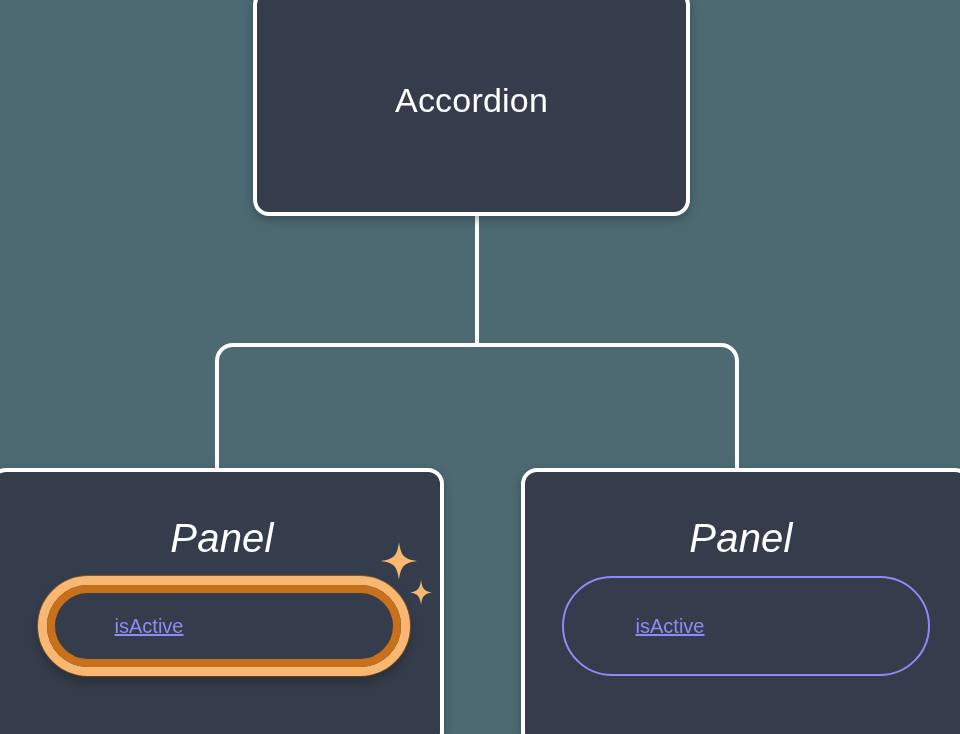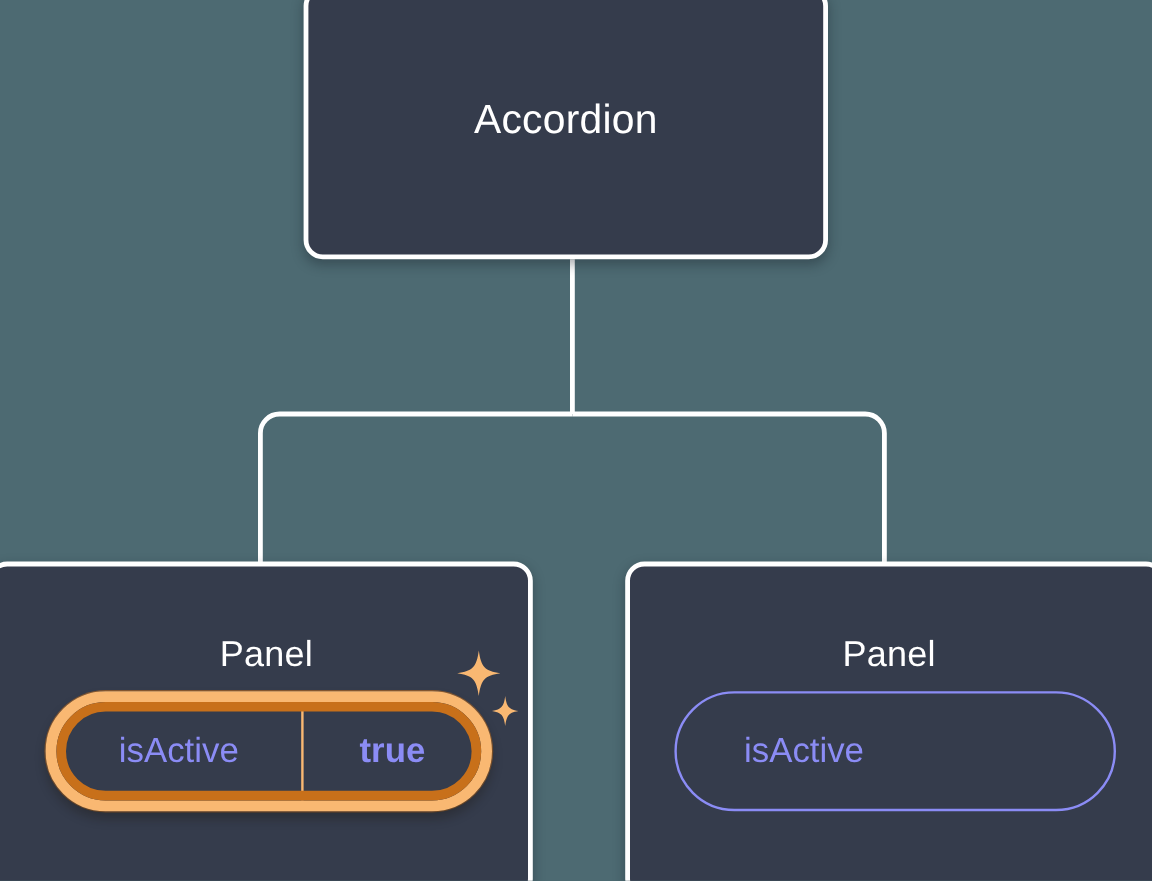--- a/index.html
+++ b/index.html
@@ -73,22 +73,23 @@
   }
   #node-panel-0 {
     left: -10px;
     width: 454px;
   }
   #node-panel-1 {
     left: 521px;
     width: 450px;
   }
   .node-child .node-title {
-    top: 57px;
-    font-size: 30px;
+    top: 44px;
+    font-size: 40px;
+    font-style: italic;
   }
   #node-panel-0 .node-title { left: 10px; right: 0; }
   #node-panel-1 .node-title { left: 0;  right: 10px; }
 
   
   .pill-wrap {
     position: absolute;
     top: 104px;
   }
   #node-panel-0 .pill-wrap { left: 44px; }
@@ -101,22 +102,23 @@
     align-items: stretch;
     border-radius: 999px;
     height: 100px;
   }
   .pill .cell {
     display: flex;
     align-items: center;
     justify-content: center;
     box-sizing: border-box;
     white-space: nowrap;
-    font-size: 29px;
+    font-size: 20px;
     line-height: 1;
+    text-decoration: underline;
   }
   .pill .cell-key { color: #8b8cf5; font-weight: 400; }
   .pill .cell-val { color: #8b8cf5; }
 
   
   .pill-plain {
     width: 368px;
     border: 2px solid #8b8cf5;
   }
   .pill-plain .cell-key { width: 212px; }
@@ -173,21 +175,20 @@
   <div class="node" id="node-root">
     <div class="node-title">Accordion</div>
   </div>
 
   <div class="node node-child" id="node-panel-0">
     <div class="node-title">Panel</div>
 
     <div class="pill-wrap">
       <div class="pill pill-highlight">
         <div class="cell cell-key">isActive</div>
-        <div class="cell cell-val">true</div>
       </div>
     </div>
 
     <svg class="sparkles" viewBox="0 0 60 68" width="60" height="68" aria-hidden="true">
 
       <path d="M 19 2 C 21 16 24 19 37 21 C 24 23 21 26 19 40 C 17 26 14 23 1 21 C 14 19 17 16 19 2 Z" fill="#f9b872"></path>
 
       <path d="M 41 40 C 42.2 49 44 51 52 52.5 C 44 54 42.2 56 41 65 C 39.8 56 38 54 30 52.5 C 38 51 39.8 49 41 40 Z" fill="#f9b872"></path>
     </svg>
   </div>

